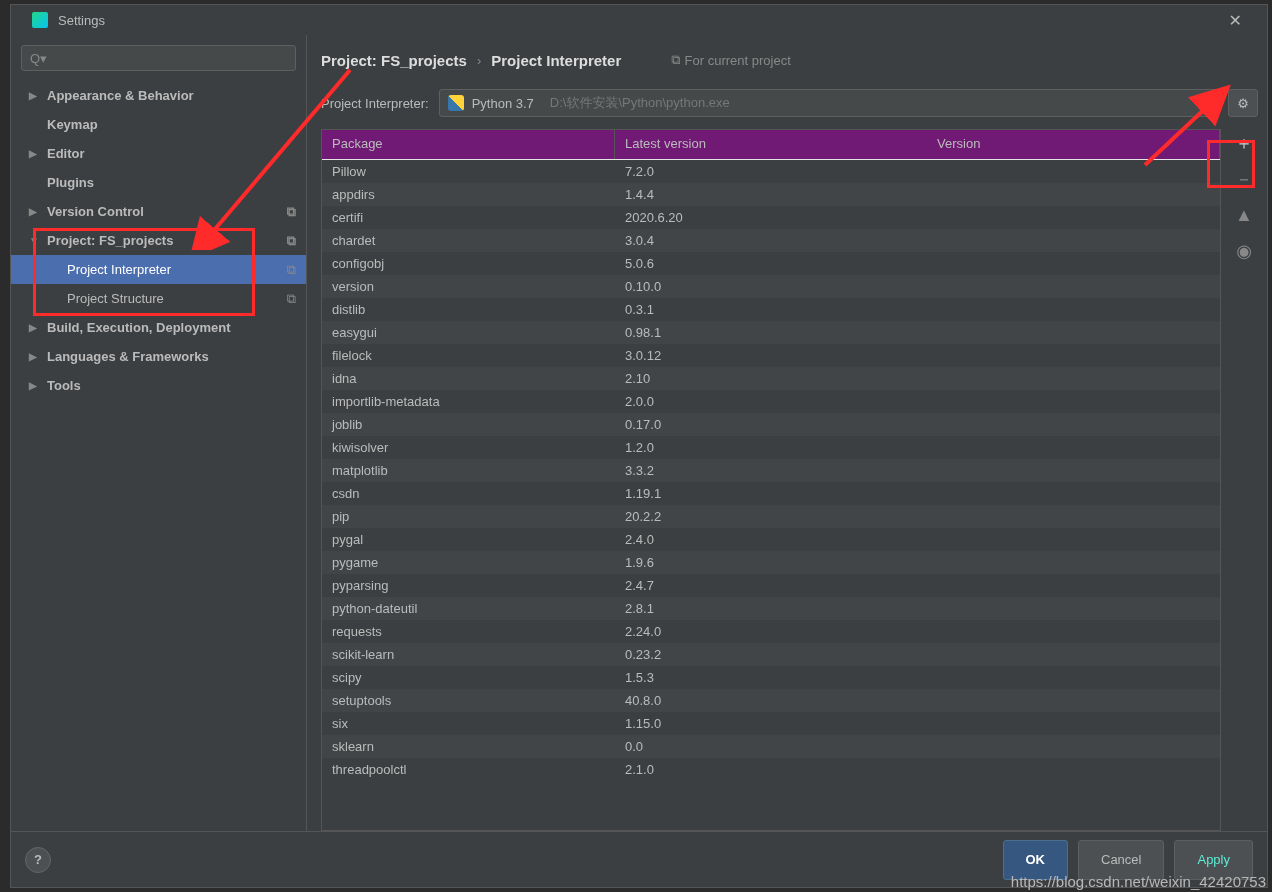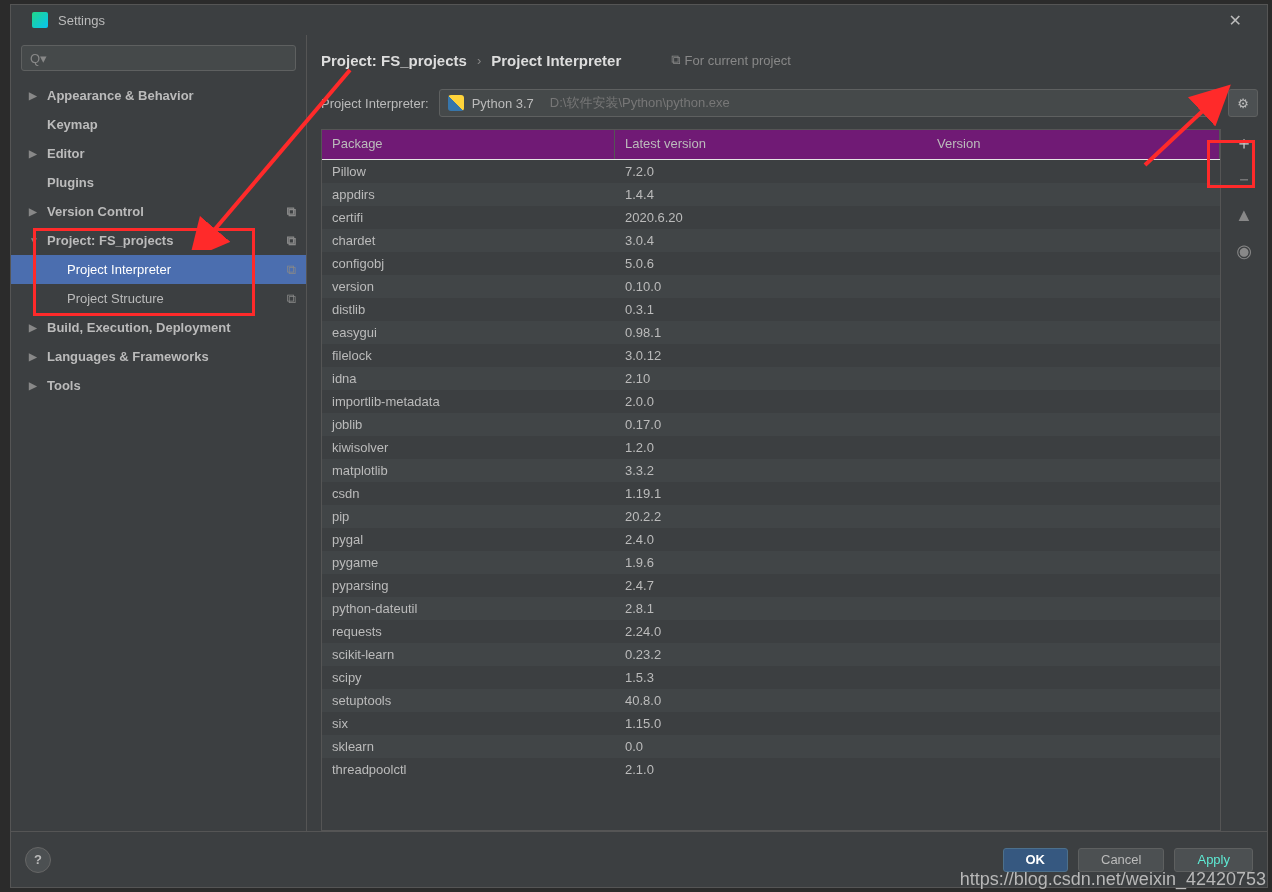--- a/index.html
+++ b/index.html
@@ -46,27 +46,27 @@
 .trow:nth-child(even){ background: #414547;}
 .trow .td { padding: 0 10px; color: #bbb; }
 .td.c1 { flex: 0 0 293px;}
 .td.c2 { flex: 0 0 293px;}
 .td.c3 { flex: 1;}
 .sidebtns { width: 46px; display: flex; flex-direction: column; align-items: center; padding-top: 0; gap: 8px; }
 .sbtn { width: 28px; height: 28px; display: flex; align-items: center; justify-content: center; color: #888; font-size: 18px; cursor: pointer; border-radius: 3px; }
 .footer { height: 56px; border-top: 1px solid #555; display: flex; align-items: center; padding: 0 14px; gap: 10px; background: #3c3f41;}
 .footer .help { width: 26px; height: 26px; border-radius: 13px; background: #4c5052; color: #bbb; display: flex; align-items: center; justify-content: center; font-weight: bold; cursor: pointer; border:1px solid #666;}
 .footer .spacer { flex: 1; }
-.btn { height: 24px; padding: 0 22px; border-radius: 3px; border: 1px solid #5e6060; background: #4c5052; color: #bbb; cursor: pointer; display: flex; align-items: center;}
+.btn { height: 40px; padding: 0 22px; border-radius: 3px; border: 1px solid #5e6060; background: #4c5052; color: #bbb; cursor: pointer; display: flex; align-items: center;}
 .btn.primary { background: #365880; border-color: #4c708c; color: #fff; font-weight: bold;}
 .btn.disabled { color: #5eead4; }
 
 .anno { position: absolute; border: 3px solid #ff2a2a; pointer-events: none; z-index: 50; }
 .arrow-svg { position: absolute; pointer-events: none; z-index: 51; }
-.watermark { position: absolute; right: 6px; bottom: 2px; color: #b8b8b8; font-size: 18px; z-index: 60; background: rgba(0,0,0,0);}
+.watermark { position: absolute; right: 6px; bottom: 2px; color: #b8b8b8; font-size: 15px; z-index: 60; background: rgba(0,0,0,0);}
 </style>
 </head>
 <body>
 
 <div class="dialog">
   <div class="titlebar">
     <div class="app-icon"></div>
     <div class="title">Settings</div>
     <div class="close">✕</div>
   </div>

